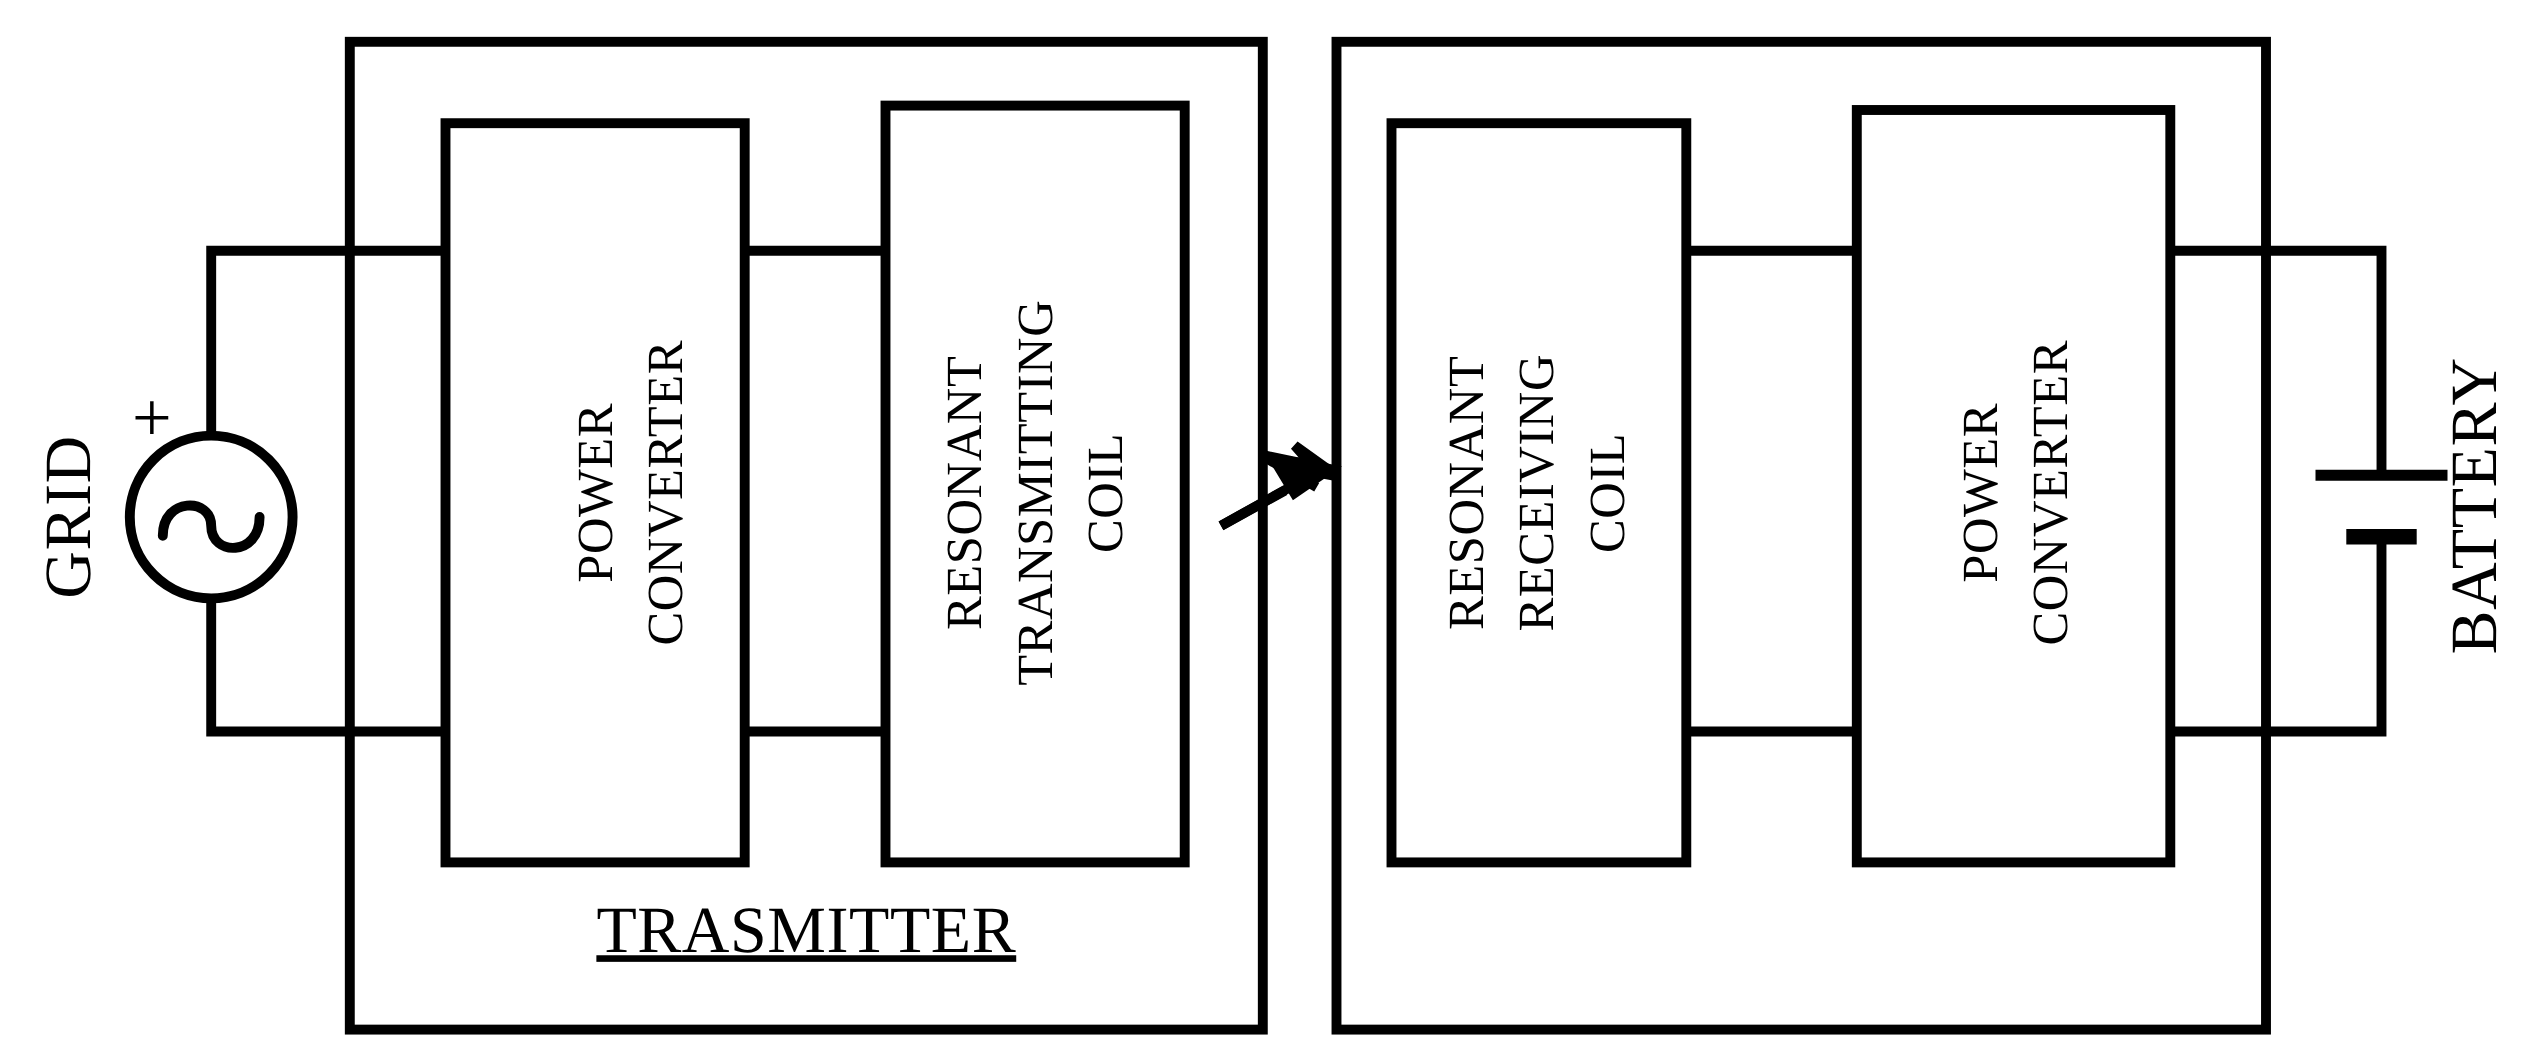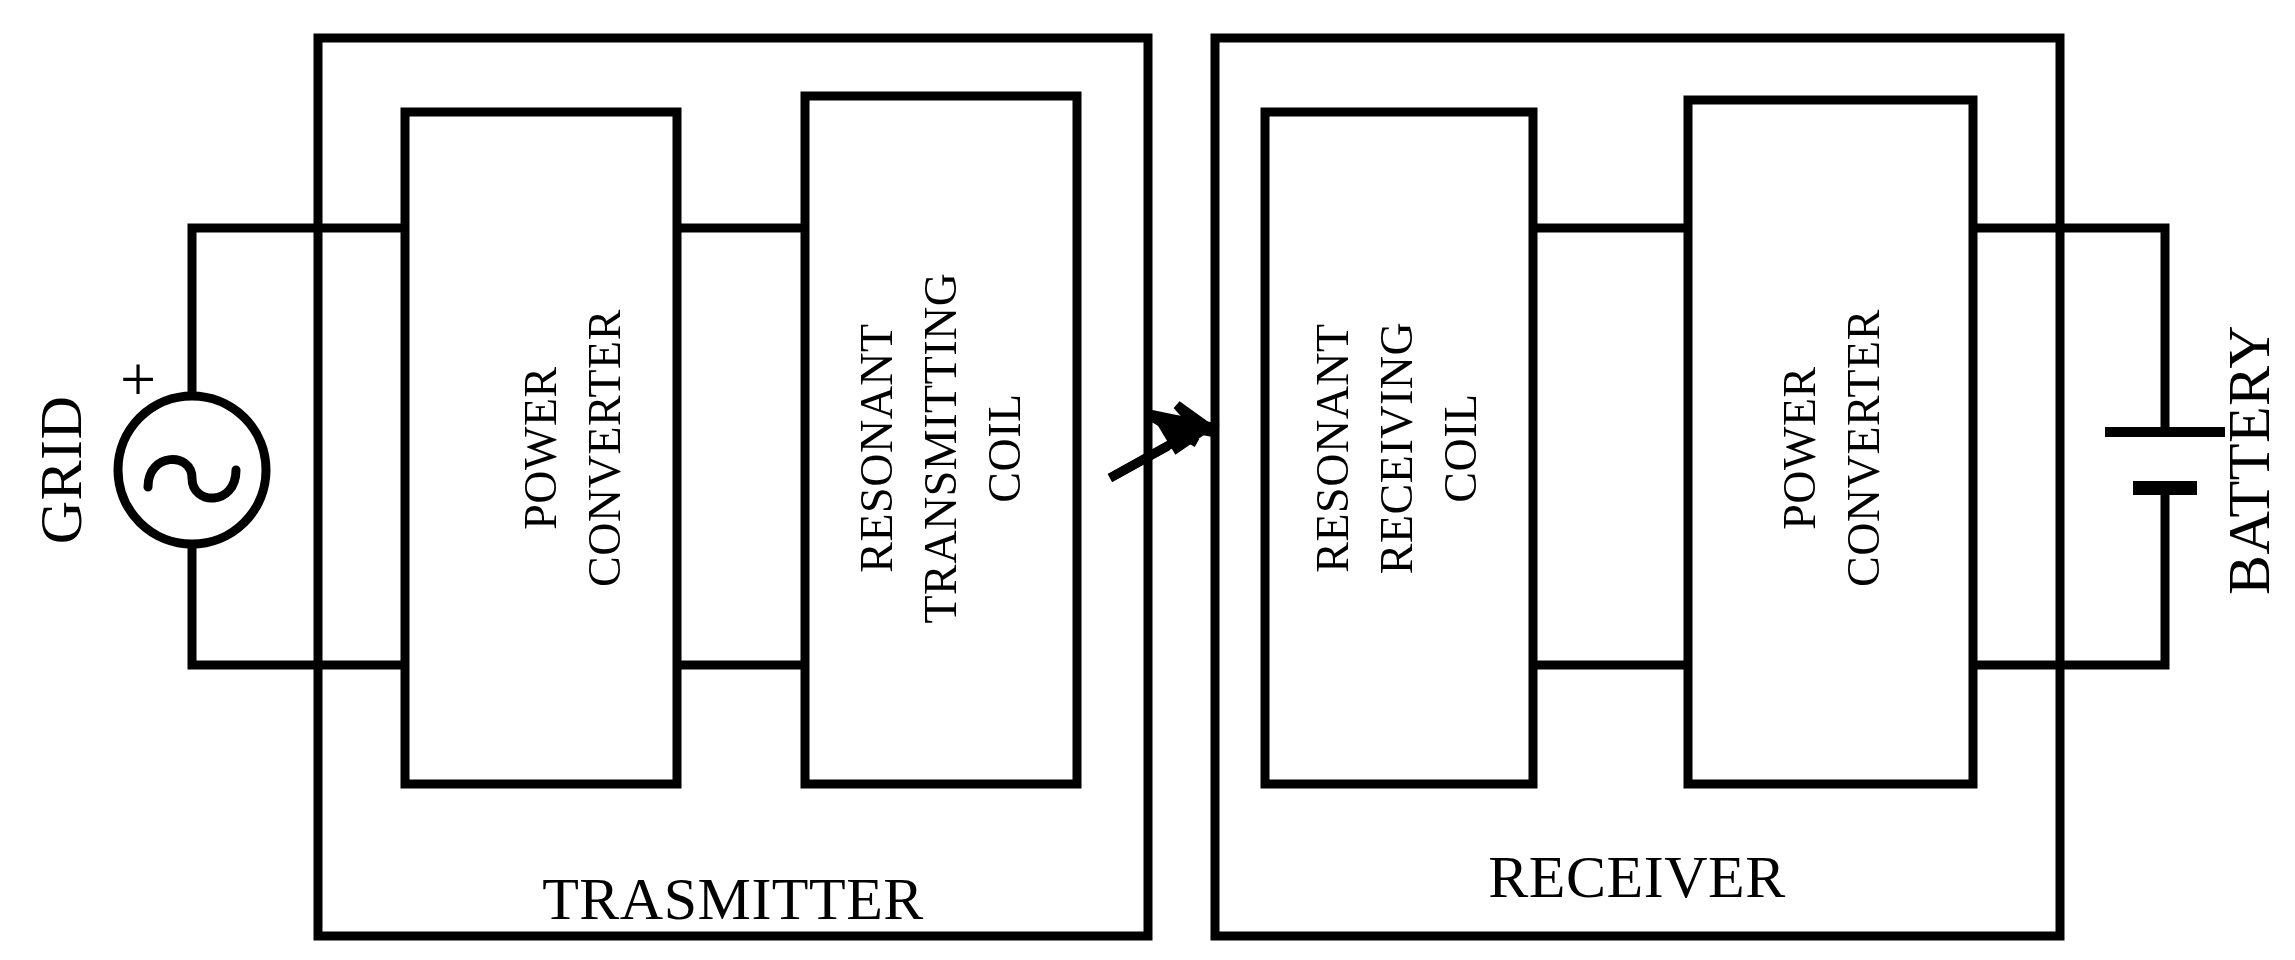--- a/index.html
+++ b/index.html
@@ -117,17 +117,16 @@
 
   <div class="vlabel rot90ccw box-label" style="left:1333px; top:448px;">RESONANT</div>
   <div class="vlabel rot90ccw box-label" style="left:1397px; top:448px;">RECEIVING</div>
   <div class="vlabel rot90ccw box-label" style="left:1461px; top:448px;">COIL</div>
 
   <div class="vlabel rot90ccw box-label" style="left:1800px; top:448px;">POWER</div>
   <div class="vlabel rot90ccw box-label" style="left:1864px; top:448px;">CONVERTER</div>
 
   <div class="vlabel rot90ccw port-label" style="left:2250px; top:460px;">BATTERY</div>
 
-  <div class="hlabel flat section-label" style="left:733px; top:900px;">TRASMITTER</div>
+  <div class="hlabel flat section-label" style="left:733px; top:846px;text-decoration:underline;">TRASMITTER</div>
 
-  <div class="hlabel flat section-label" style="left:1637px; top:878px;">RECEIVER</div>
 
 </div>
 
 </body></html>

